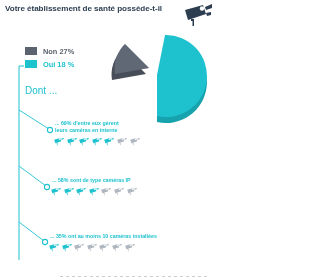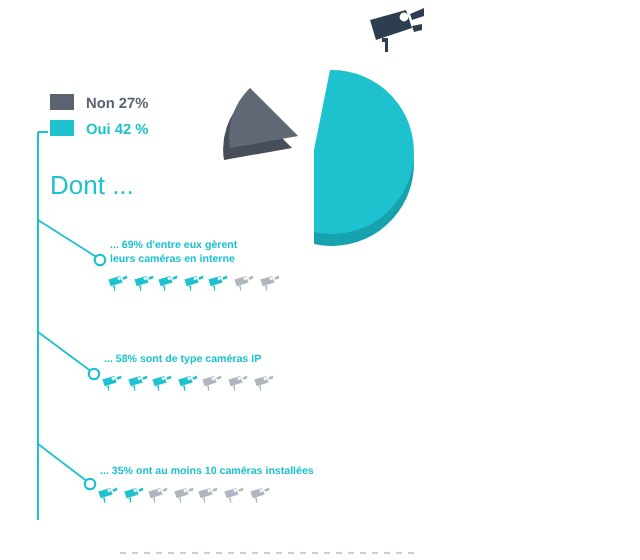--- a/index.html
+++ b/index.html
@@ -29,21 +29,21 @@
   .legend-row{display:flex;align-items:center;height:12px;margin-bottom:1px;}
   .swatch{width:12px;height:8px;margin-right:6px;flex:none;}
   .sw-non{background:#5b6370;}
   .sw-oui{background:#1ec2cf;}
   .lg-label{font-size:7.4px;font-weight:bold;white-space:nowrap;}
   .lg-non{color:#5b6370;}
   .lg-oui{color:#1ec2cf;}
 
   .dont{
     position:absolute;left:25px;top:85px;
-    font-size:13px;color:#1ec2cf;white-space:nowrap;text-align:center;
+    font-size:10px;color:#1ec2cf;white-space:nowrap;text-align:center;
   }
 
   
   .connectors{position:absolute;left:0;top:0;width:215px;height:280px;}
 
   
   .item{position:absolute;}
   .item-text{
     font-size:5.3px;color:#1ec2cf;line-height:7.2px;
     white-space:nowrap;font-weight:bold;
@@ -59,20 +59,21 @@
     position:absolute;left:60px;top:276px;width:148px;height:1px;
     background:repeating-linear-gradient(to right,#c9ced6 0 3px,transparent 3px 6px);
   }
 </style>
 </head>
 <body>
 
 <div id="infographic">
 
   <div class="question">
+    <div>Votre établissement de santé possède-t-il</div>
   </div>
 
   <div class="corner-cam">
     <svg viewBox="0 0 32 26" width="32" height="26">
       <path d="M4 8 L22 3 L25 12 L7 18 Z" fill="#2d3e50"></path>
       <circle cx="21" cy="6.5" r="2.2" fill="#ffffff"></circle>
       <path d="M24 5 L31 2 L31 6 L25 8 Z" fill="#2d3e50"></path>
       <path d="M10 17 L13 17 L13 24 L11.5 24 L11.5 19 L10 19 Z" fill="#2d3e50"></path>
       <path d="M25 11 L30 10 L30 13 L26 14 Z" fill="#2d3e50"></path>
     </svg>
@@ -96,21 +97,21 @@
     </svg>
   </div>
 
   <div class="legend">
     <div class="legend-row">
       <span class="swatch sw-non"></span>
       <span class="lg-label lg-non">Non 27%</span>
     </div>
     <div class="legend-row">
       <span class="swatch sw-oui"></span>
-      <span class="lg-label lg-oui">Oui 42 %</span>
+      <span class="lg-label lg-oui">Oui 18 %</span>
     </div>
   </div>
 
   <div class="dont">Dont ...</div>
 
   <svg class="connectors">
     <path d="M19 66 L19 260" stroke="#1ec2cf" stroke-width="1" fill="none"></path>
     <path d="M19 66 L24 66" stroke="#1ec2cf" stroke-width="1" fill="none"></path>
     <path d="M19 110 L49 129" stroke="#1ec2cf" stroke-width="0.9" fill="none"></path>
     <path d="M19 166 L46 186" stroke="#1ec2cf" stroke-width="0.9" fill="none"></path>

